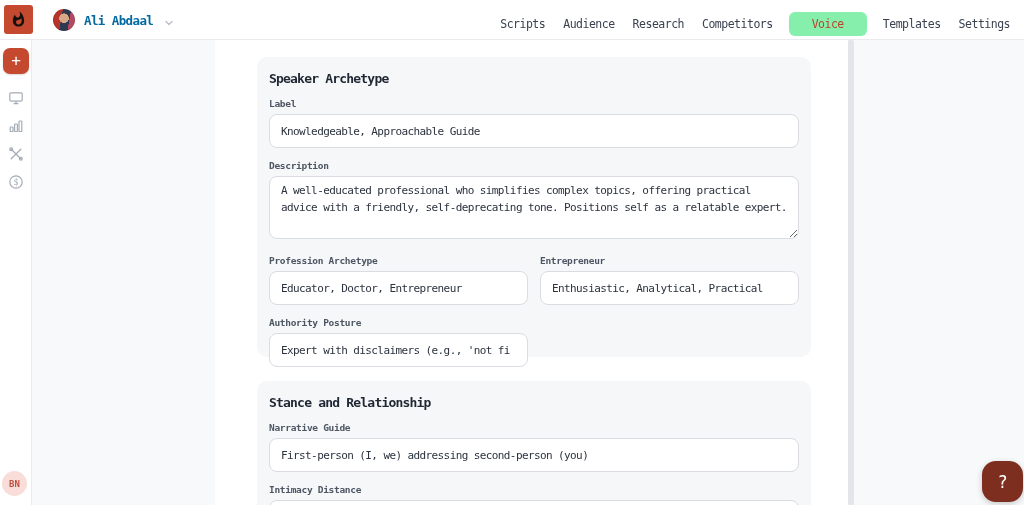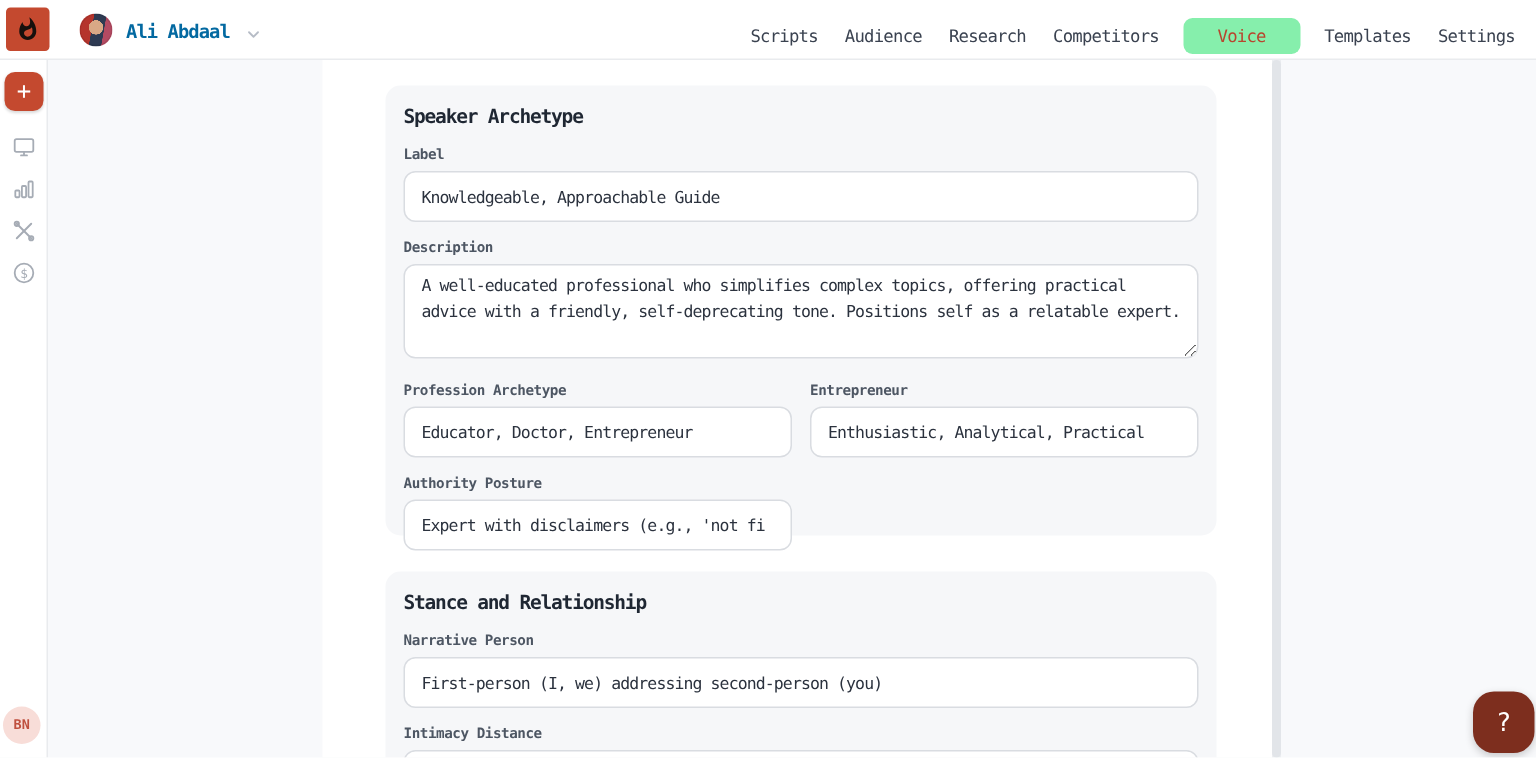--- a/index.html
+++ b/index.html
@@ -203,21 +203,21 @@
       <div>
         <div class="field-label">Authority Posture</div>
         <input class="text-input" type="text" value="Expert with disclaimers (e.g., 'not fi" style="">
       </div>
     </div>
   </section>
 
   <section class="card card-2">
     <h2 class="section-title">Stance and Relationship</h2>
 
-    <div class="field-label" style="margin-top:4px;">Narrative Person</div>
+    <div class="field-label" style="margin-top:4px;">Narrative Guide</div>
     <input class="text-input" type="text" value="First-person (I, we) addressing second-person (you)" style="">
 
     <div class="field-label">Intimacy Distance</div>
     <input class="text-input" type="text" value="" style="">
   </section>
 </div>
 
 <div class="scrollbar">
   <div class="scrollbar-thumb"></div>
 </div>

